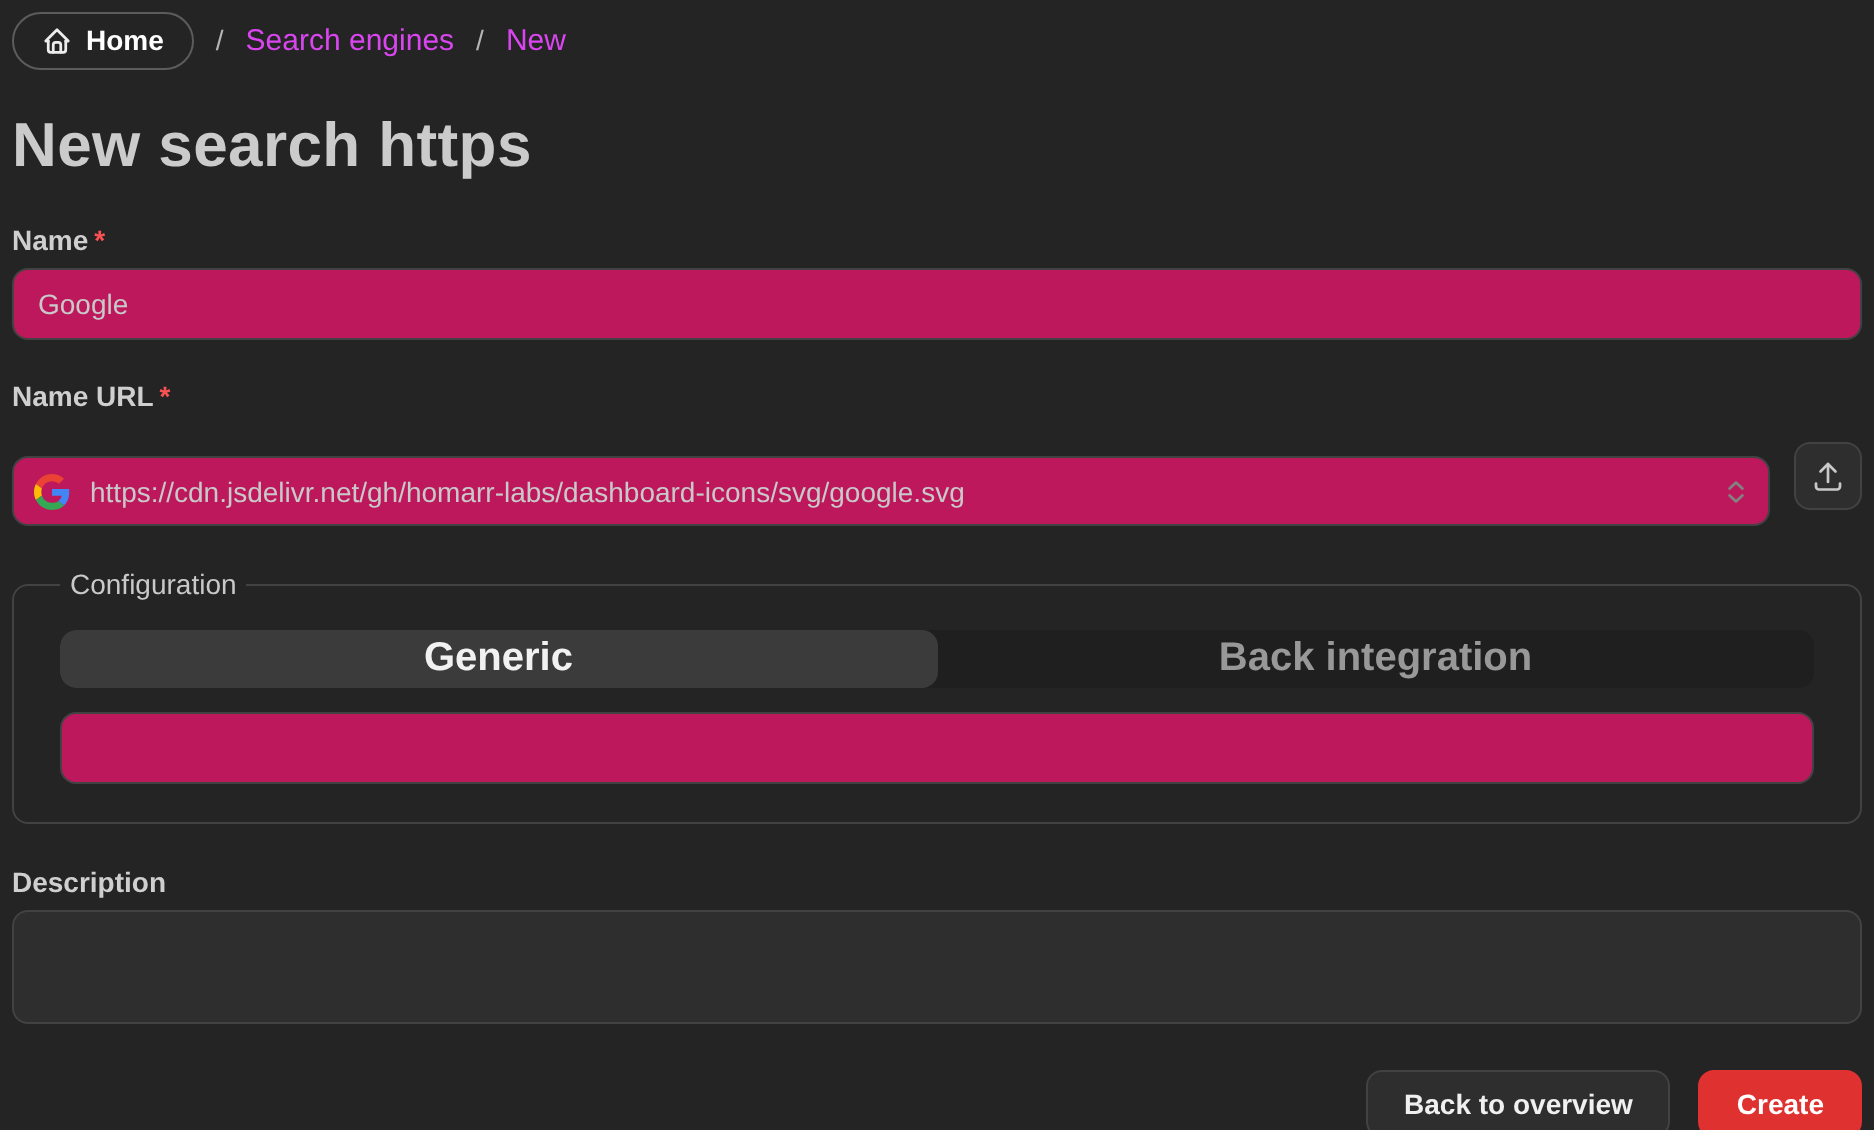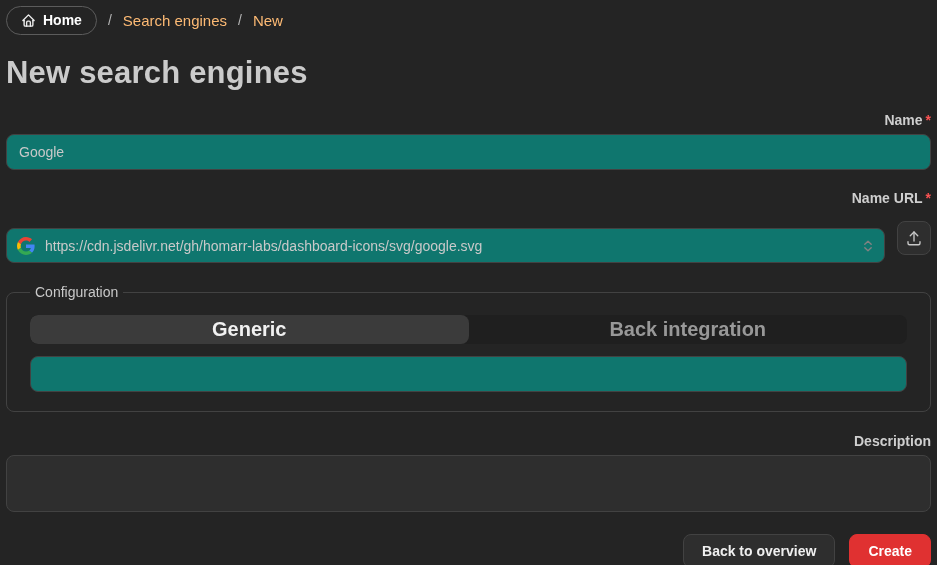--- a/index.html
+++ b/index.html
@@ -17,38 +17,38 @@
   .home-btn {
     display: inline-flex; align-items: center; gap: 7px;
     height: 29px; padding: 0 14px;
     border: 1px solid #5c5c5c; border-radius: 15px;
     background: transparent; cursor: pointer;
     color: #ffffff; font-size: 14px; font-weight: 700;
     font-family: "Liberation Sans", sans-serif;
   }
   .home-btn svg { display: block; }
   .crumb-sep { color: #b5b5b5; font-size: 14px; }
-  .crumb-link { color: #fdba74; font-size: 15px; text-decoration: none; cursor: pointer; }
+  .crumb-link { color: #d946ef; font-size: 15px; text-decoration: none; cursor: pointer; }
 
   
   h1.page-title {
     margin-top: 20px;
     font-size: 31px; font-weight: 700; color: #cbcbcb;
     letter-spacing: 0.2px;
   }
 
   
   .field-label {
     display: block; font-size: 14px; font-weight: 700; color: #cfcfcf;
-    margin-bottom: 6px; line-height: 15px; text-align: right;
+    margin-bottom: 6px; line-height: 15px;
   }
   .req { color: #fa5252; margin-left: 3px; font-weight: 700; }
   .text-input {
     width: 100%; height: 36px;
-    background: #0f766e; border: 1px solid #424242; border-radius: 8px;
+    background: #be185d; border: 1px solid #424242; border-radius: 8px;
     color: #c9c9c9; font-size: 14px; padding: 0 12px;
     font-family: "Liberation Sans", sans-serif;
     outline: none;
   }
   textarea.text-area {
     width: 100%; height: 57px;
     background: #2e2e2e; border: 1px solid #424242; border-radius: 8px;
     color: #c9c9c9; font-size: 14px; padding: 8px 12px;
     font-family: "Liberation Sans", sans-serif;
     resize: none; outline: none;
@@ -130,21 +130,21 @@
         </svg>
       </span>
       <span>Home</span>
     </button>
     <span class="crumb-sep">/</span>
     <a class="crumb-link">Search engines</a>
     <span class="crumb-sep">/</span>
     <a class="crumb-link">New</a>
   </div>
 
-  <h1 class="page-title">New search engines</h1>
+  <h1 class="page-title">New search https</h1>
 
   <div class="row-name-short">
     <div class="col-name">
       <label class="field-label">
         <span>Name</span><span class="req">*</span>
       </label>
       <input class="text-input" type="text" value="Google" style="">
     </div>
   </div>
 

